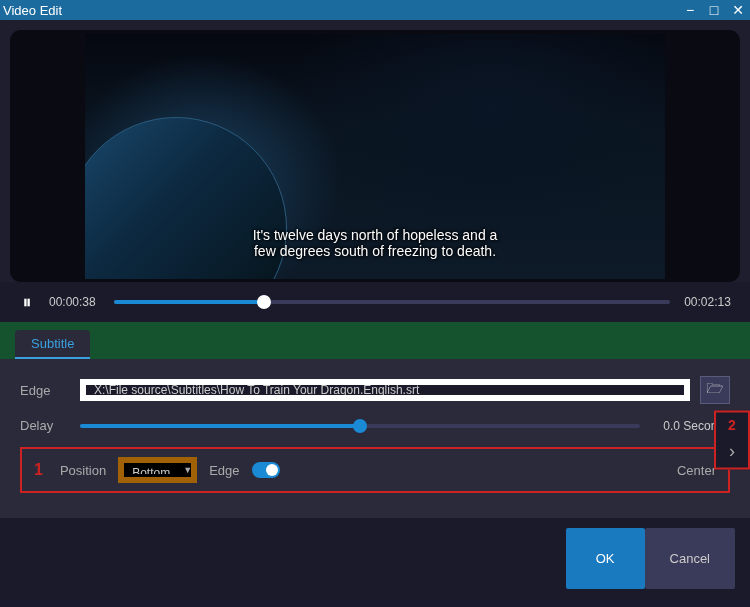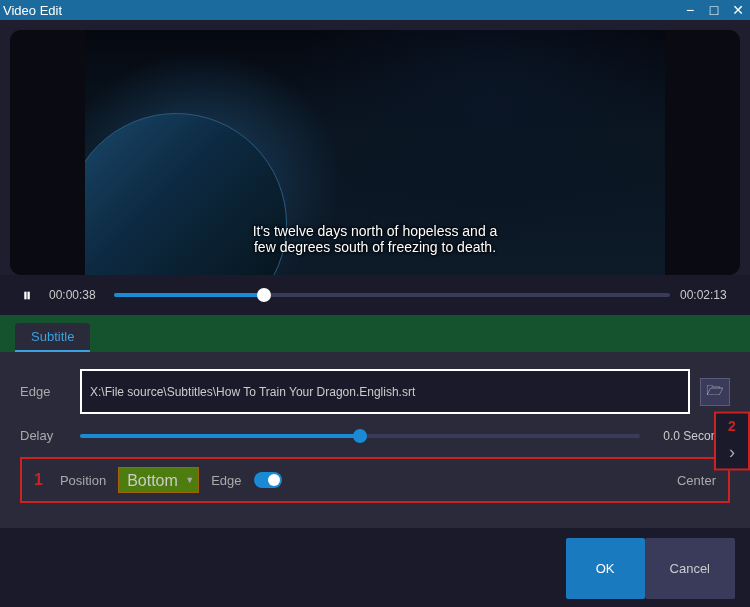--- a/index.html
+++ b/index.html
@@ -170,21 +170,21 @@
       top: 50%;
       left: 27%;
       transform: translate(-50%, -50%);
       cursor: pointer;
     }
 
     .time-total {
       color: #ccc;
       font-size: 12px;
       min-width: 55px;
-      text-align: left;
+      text-align: center;
     }
 
     
     .tab-bar {
       display: flex;
       background: #14532d;
       border-bottom: 2px solid #2a2a3a;
       padding: 0 15px;
       padding-top: 8px;
     }
@@ -221,25 +221,25 @@
 
     .setting-label {
       color: #aaa;
       min-width: 50px;
       font-size: 13px;
     }
 
     .path-input {
       flex: 1;
       background: #1a1a2a;
-      border: 2px solid #ffffff;
+      border: 6px solid #ffffff;
       color: #ccc;
       padding: 5px 8px;
       font-size: 12px;
-      height: 45px;
+      height: 16px;
       outline: none;
     }
 
     .folder-btn {
       width: 30px;
       height: 28px;
       background: #3a3a5a;
       border: 1px solid #5a5a7a;
       color: #ccc;
       cursor: pointer;
@@ -302,25 +302,25 @@
       font-weight: bold;
       margin-right: 5px;
     }
 
     .pos-label {
       color: #aaa;
       font-size: 13px;
     }
 
     .position-select {
-      background: #4d7c0f;
-      border: 1px solid #a16207;
+      background: #000000;
+      border: 6px solid #a16207;
       color: #ccc;
       padding: 3px 20px 3px 8px;
-      font-size: 16px;
+      font-size: 12px;
       height: 26px;
       cursor: pointer;
       appearance: none;
       outline: none;
       position: relative;
     }
 
     .position-select-wrapper {
       position: relative;
       display: inline-block;

